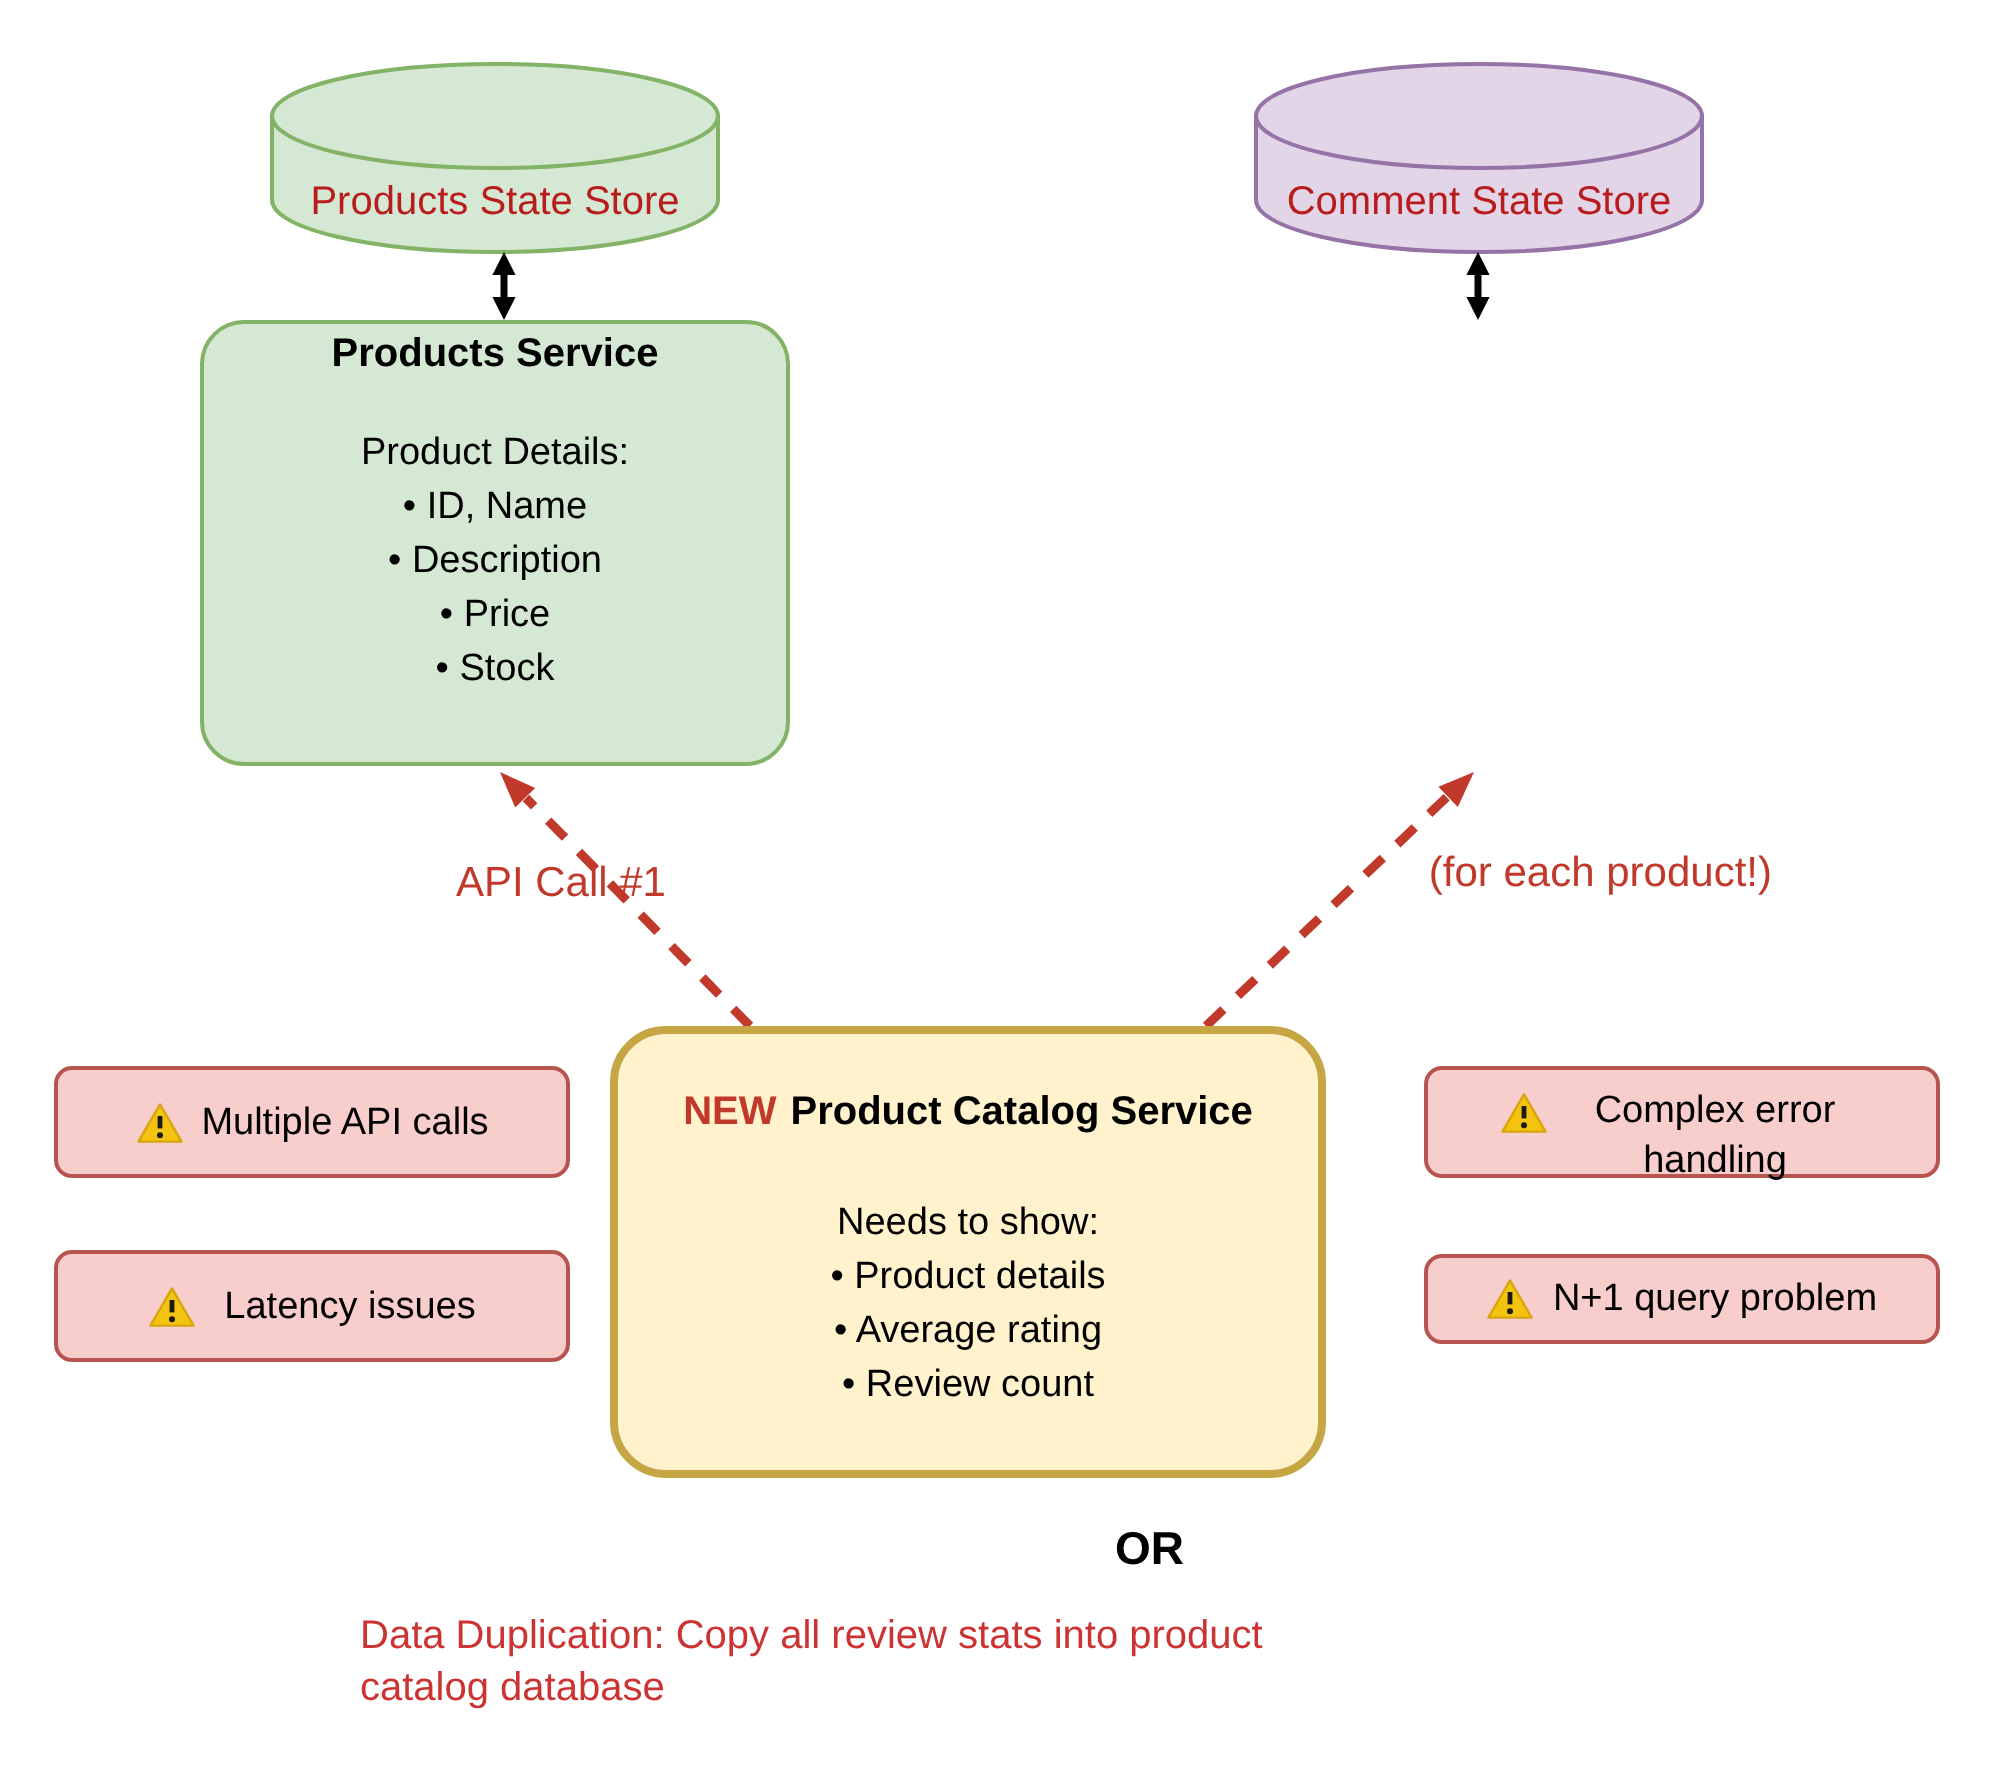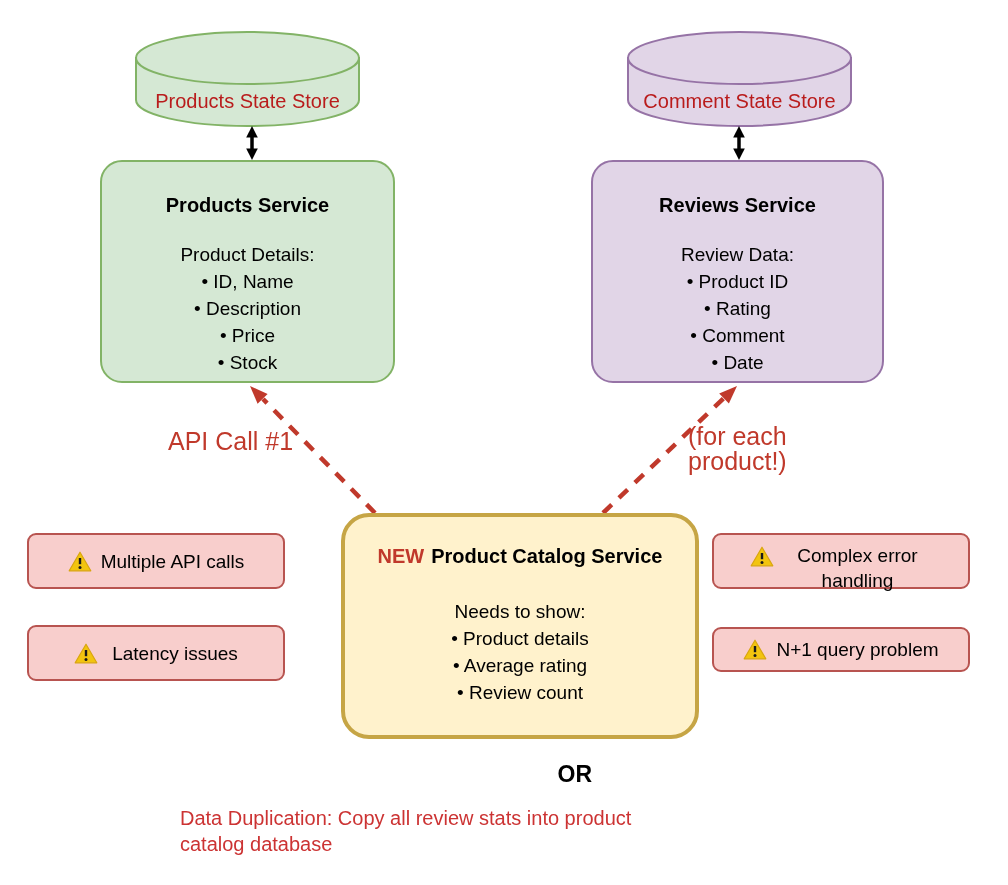--- a/index.html
+++ b/index.html
@@ -11,44 +11,44 @@
 
   .cyl-label{
     position:absolute;text-align:center;font-size:20px;line-height:24px;color:#b91c1c;
   }
   .service-box{
     position:absolute;box-sizing:border-box;border-radius:22px;
     display:flex;flex-direction:column;align-items:center;text-align:center;
   }
   .service-box.green{background:#d5e8d4;border:2px solid #82b366;}
   .service-box.purple{background:#e1d5e7;border:2px solid #9673a6;}
-  .service-title{font-size:20px;font-weight:bold;margin-top:32px;margin-bottom:24px;}
+  .service-title{font-size:20px;font-weight:bold;margin-top:4px;margin-bottom:24px;}
   .service-line{font-size:19px;line-height:27px;}
 
   .catalog-box{
     position:absolute;left:305px;top:513px;width:358px;height:226px;box-sizing:border-box;
     background:#fff2cc;border:4px solid #c6a545;border-radius:28px;
-    display:flex;flex-direction:column;align-items:center;text-align:center;margin-left:36px;
+    display:flex;flex-direction:column;align-items:center;text-align:center;
   }
   .catalog-title{font-size:20px;font-weight:bold;margin-top:28px;margin-bottom:30px;}
   .catalog-title .badge{color:#c0392b;margin-right:7px;}
   .catalog-line{font-size:19px;line-height:27px;}
 
   .warn-box{
     position:absolute;box-sizing:border-box;width:258px;
     background:#f8cecc;border:2px solid #b85450;border-radius:9px;
     display:flex;align-items:center;justify-content:center;gap:9px;
     font-size:19px;line-height:25px;padding:4px 10px;
   }
   .warn-box .warn-text{text-align:center;}
   .warn-box.two-line{align-items:flex-start;padding-top:8px;}
   .warn-box.two-line .warn-icon{margin-top:3px;}
 
   .api-label{
-    position:absolute;color:#c0392b;font-size:25px;line-height:25px;text-align:left;
+    position:absolute;color:#c0392b;font-size:21px;line-height:25px;text-align:right;
   }
   .or-label{
     position:absolute;left:392px;top:761px;width:200px;text-align:right;
     font-size:23px;font-weight:bold;color:#000;
   }
   .alt-text{
     position:absolute;left:180px;top:805px;width:625px;text-align:left;
     font-size:20px;font-weight:normal;color:#cc3333;line-height:26px;
   }
   .warn-icon{flex:0 0 auto;}
@@ -98,28 +98,20 @@
 
   <div class="service-box green" style="left:100px;top:160px;width:295px;height:223px;">
     <div class="service-title">Products Service</div>
     <div class="service-line">Product Details:</div>
     <div class="service-line">• ID, Name</div>
     <div class="service-line">• Description</div>
     <div class="service-line">• Price</div>
     <div class="service-line">• Stock</div>
   </div>
 
-  <div class="service-box purple" style="left:591px;top:160px;width:293px;height:223px;">
-    <div class="service-title">Reviews Service</div>
-    <div class="service-line">Review Data:</div>
-    <div class="service-line">• Product ID</div>
-    <div class="service-line">• Rating</div>
-    <div class="service-line">• Comment</div>
-    <div class="service-line">• Date</div>
-  </div>
 
   <div class="api-label" style="left:168px;top:429px;width:165px;">API Call #1</div>
   <div class="api-label" style="left:688px;top:424px;width:198px;">
     <div>(for each product!)</div>
   </div>
 
   <div class="catalog-box">
     <div class="catalog-title">
       <span class="badge">NEW</span><span>Product Catalog Service</span>
     </div>

